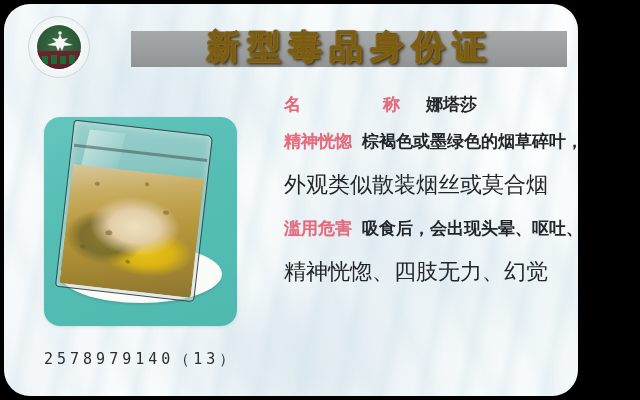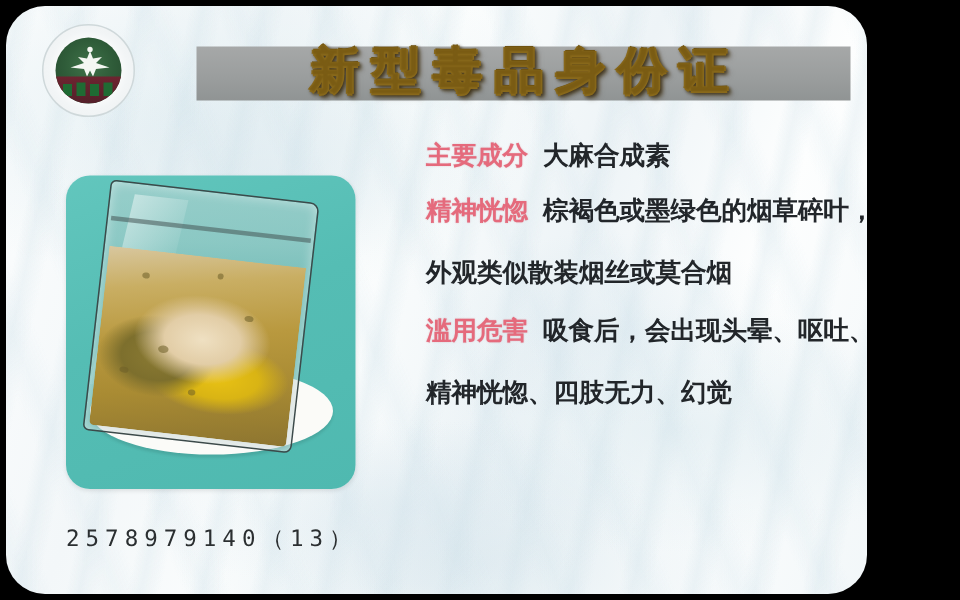--- a/index.html
+++ b/index.html
@@ -170,22 +170,22 @@
     font-weight:bold;
     text-shadow:0 0 1px rgba(190,60,80,.35);
   }
   .lbl.spaced{letter-spacing:16px;}
   .val{
     color:#22262a;
     font-weight:bold;
     margin-left:10px;
   }
   .cont{
-    color:#22262a;font-weight:bold;
-    display:block;margin-bottom:20px;font-size:17px;white-space:nowrap;
+    color:#22262a;font-weight:normal;
+    display:block;margin-bottom:20px;font-size:22px;white-space:nowrap;
   }
 </style>
 </head>
 <body>
 
 <div id="poster">
   <div id="card">
 
     <div id="emblem" class="layer">
       <div class="emblem-disc">
@@ -224,26 +224,26 @@
             <span class="bag-speck" style="left:12%;top:66%;width:6px;height:4px;"></span>
           </div>
         </div>
       </div>
     </div>
 
     <div id="serial" class="layer">2578979140（13）</div>
 
     <div id="info" class="layer">
 
-
       <div class="row">
         <span class="line">
-          <span class="lbl">主要成分</span><span class="val">大麻合成素</span>
+          <span class="lbl spaced">名　　称</span><span class="val">娜塔莎</span>
         </span>
       </div>
+
 
       <div class="row">
         <span class="line">
           <span class="lbl">精神恍惚</span><span class="val">棕褐色或墨绿色的烟草碎叶，</span>
         </span>
         <span class="cont">外观类似散装烟丝或莫合烟</span>
       </div>
 
       <div class="row">
         <span class="line">

